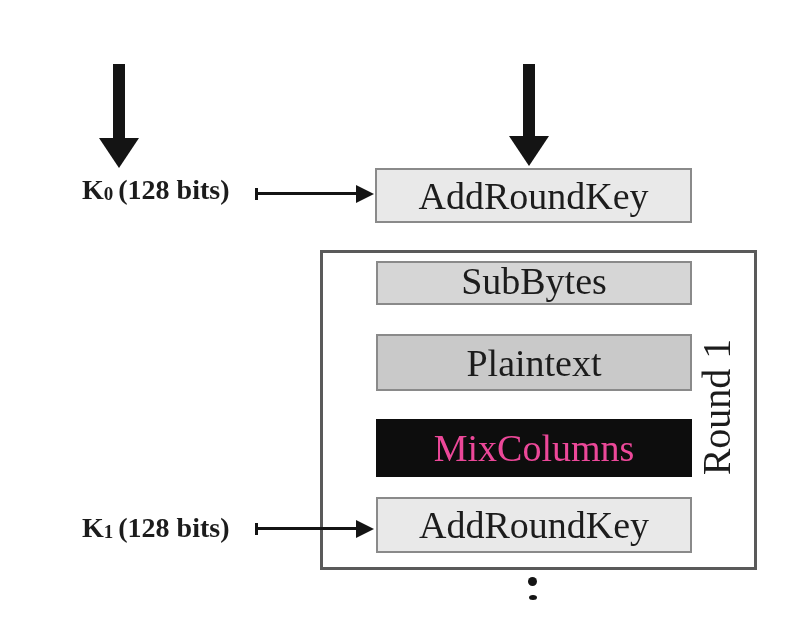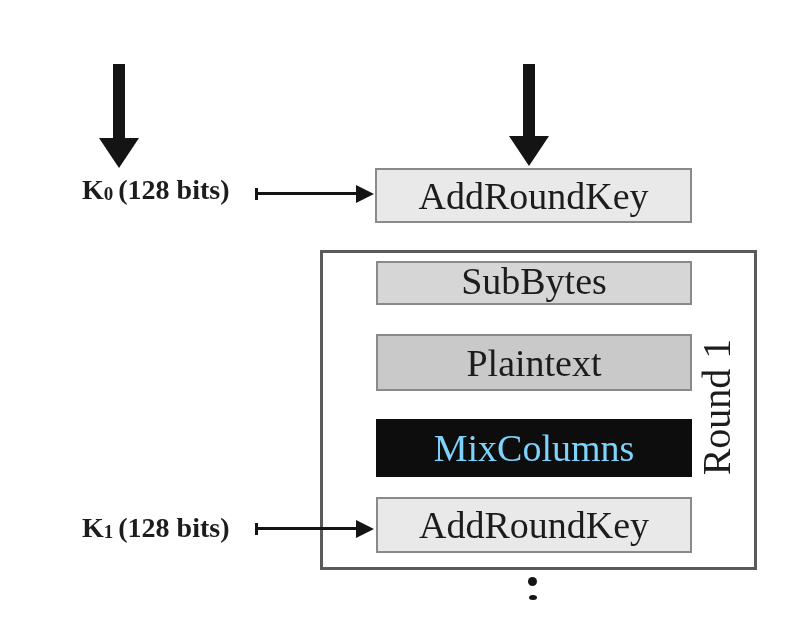--- a/index.html
+++ b/index.html
@@ -81,21 +81,21 @@
     border: 2px solid var(--border-gray);
     display: flex;
     align-items: center;
     justify-content: center;
     font-size: 38px;
     white-space: nowrap;
   }
   .block.light { background: var(--box-light); justify-content: center; }
   .block.mid   { background: var(--box-mid); }
   .block.dark  { background: var(--box-dark); }
-  .block.black { background: var(--box-black); color: #7dd3fc; border-color: var(--box-black); font-family: Liberation Serif, serif; }
+  .block.black { background: var(--box-black); color: #ec4899; border-color: var(--box-black); font-family: Liberation Serif, serif; }
   .round-box {
     position: absolute;
     left: 320px; top: 250px;
     width: 437px; height: 320px;
     border: 3px solid var(--round-border);
     background: #ffffff;
   }
   .round-label {
     position: absolute;
     left: 607px; top: 384px;

